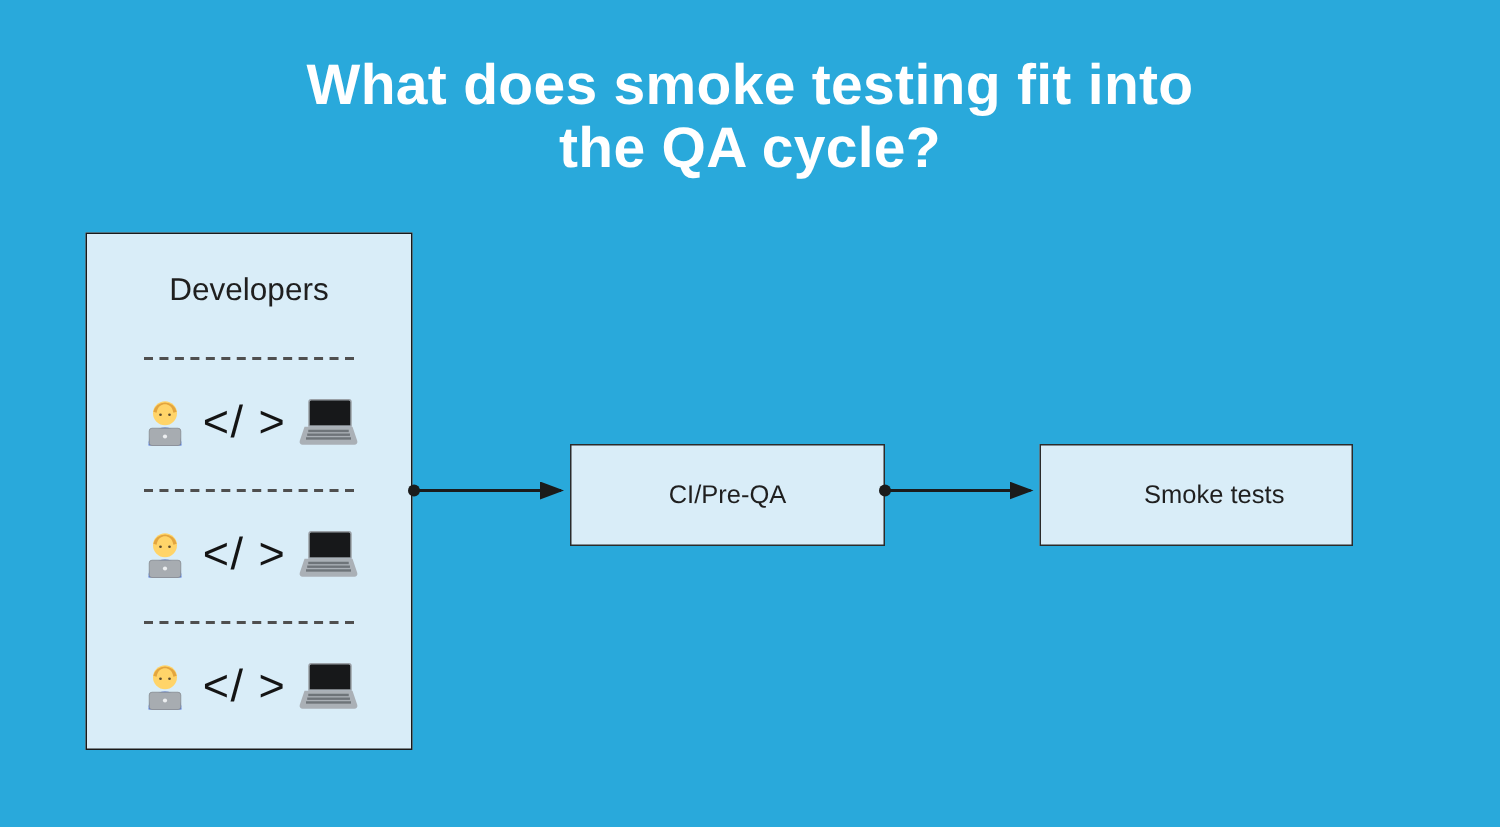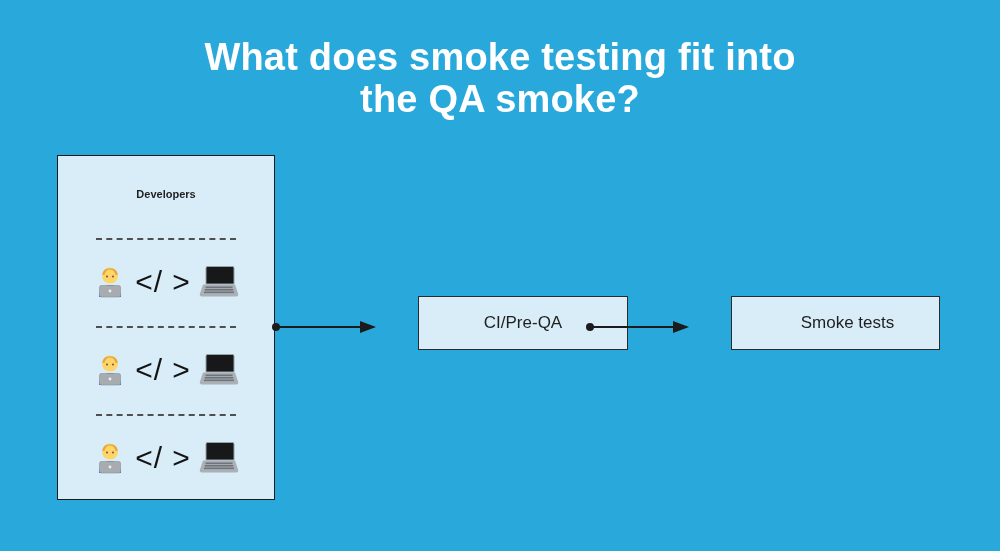--- a/index.html
+++ b/index.html
@@ -38,25 +38,25 @@
   .dev-panel{
     position:absolute;
     left:57px;top:155px;
     width:218px;height:345px;
     background:var(--panel-fill);
     border:1.5px solid var(--panel-border);
     display:flex;flex-direction:column;align-items:center;
     padding-top:28px;
   }
   .dev-label{
-    font-size:11px;
+    font-size:21px;
     color:var(--label-text);
     line-height:20px;
     margin:0 0 34px 0;
-    font-weight:700;
+    font-weight:400;
   }
   .dev-divider{
     width:140px;height:0;
     border-top:2px dashed var(--divider);
   }
   .dev-row{
     height:44px;
     display:flex;align-items:center;gap:7px;
     margin:20px 0 22px 0;
   }
@@ -64,45 +64,45 @@
     font-size:30px;
     color:#141414;
     font-weight:500;
     line-height:44px;
     letter-spacing:1px;
   }
   .icon{display:inline-flex;align-items:center;}
   
   .node{
     position:absolute;
-    top:296px;height:54px;
+    top:296px;height:68px;
     background:var(--panel-fill);
     border:1.5px solid #2b2b2b;
-    display:flex;align-items:center;justify-content:center;margin-left:38px;
+    display:flex;align-items:center;justify-content:center;
   }
   .node-ci{left:380px;width:210px;}
   .node-smoke{left:693px;width:209px;padding-left:24px;}
   .node-label{
     font-size:17px;
     color:var(--label-text);
   }
   
   .connectors{
     position:absolute;inset:0;
     pointer-events:none;
   }
 </style>
 </head>
 <body>
 
 <div class="canvas">
 
   <h1 class="title">
     <span>What does smoke testing fit into</span>
-    <span>the QA smoke?</span>
+    <span>the QA cycle?</span>
   </h1>
 
   <div class="dev-panel">
     <div class="dev-label">Developers</div>
 
     <div class="dev-divider"></div>
     <div class="dev-row">
       <span class="icon">
         <svg width="36" height="36" viewBox="0 0 36 36" aria-hidden="true">
           <path d="M7 33 c0-8 5-12 11-12 s11 4 11 12 z" fill="#3F63D2"></path>

